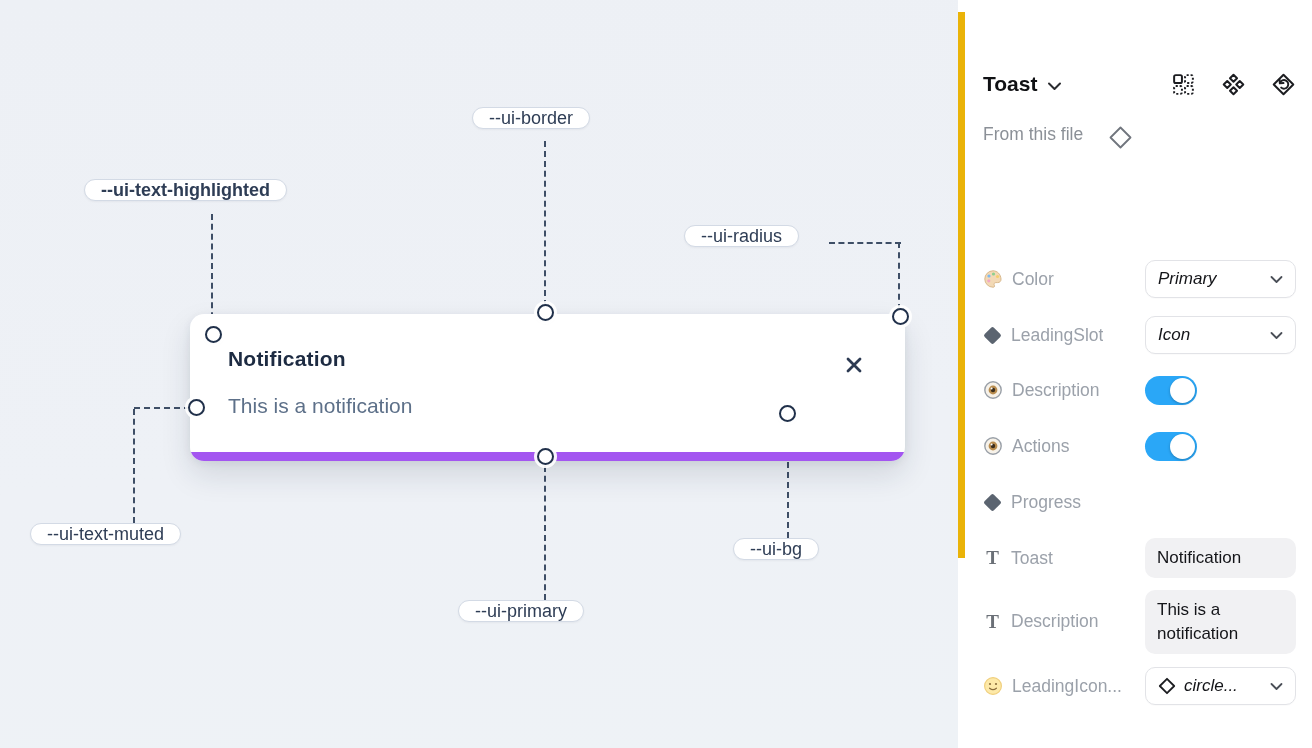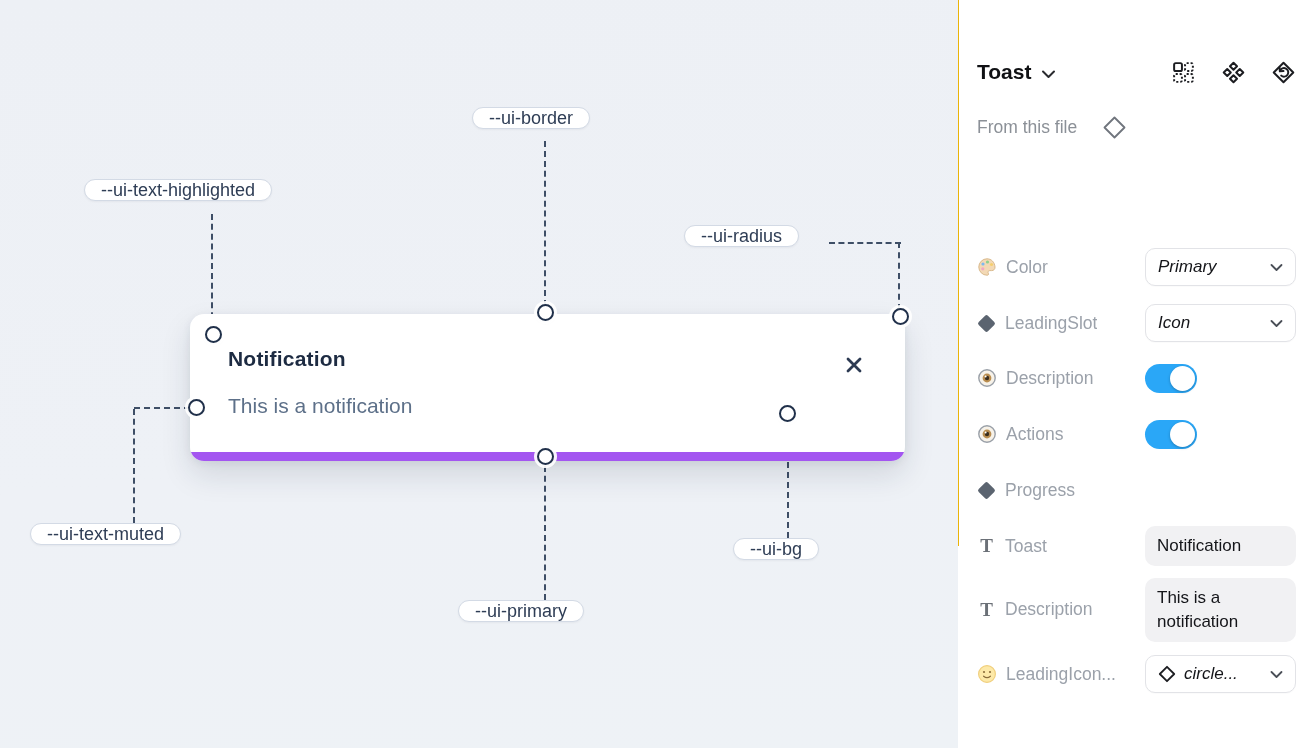--- a/index.html
+++ b/index.html
@@ -28,31 +28,31 @@
     box-shadow:0 14px 30px rgba(26,38,59,.13), 0 2px 8px rgba(26,38,59,.07); }
   .toast-title { position:absolute; left:38px; top:33px; font-size:21px; font-weight:700;
     color:#1d2b42; letter-spacing:.2px; }
   .toast-desc { position:absolute; left:38px; top:80px; font-size:21px; color:#5d7089; }
   .toast-close { position:absolute; right:38px; top:38px; width:26px; height:26px;
     display:flex; align-items:center; justify-content:center; cursor:pointer; }
   .toast-bar { position:absolute; left:0; bottom:0; width:100%; height:9px;
     background:var(--primary-bar); }
 
   
-  .panel { position:absolute; left:958px; top:0; width:354px; height:546px;
-    background:#fff; border-left:1px solid #eab308; }
+  .panel { position:absolute; left:958px; top:12px; width:354px; height:546px;
+    background:#fff; border-left:7px solid #eab308; }
   .panel .abs { position:absolute; left:18px; right:16px; }
 
   .panel-header { top:56px; height:32px; display:flex; align-items:center; gap:10px; }
   .panel-title { font-size:21px; font-weight:700; color:#101114; }
   .chev-btn { display:flex; align-items:center; cursor:pointer; padding-top:3px; }
   .header-icons { margin-left:auto; display:flex; gap:25px; align-items:center; }
   .hicon { width:25px; height:25px; cursor:pointer; }
 
-  .source-row { top:112px; height:30px; display:flex; align-items:center; gap:24px; }
+  .source-row { top:112px; height:30px; display:flex; align-items:flex-start; gap:24px; }
   .source-text { font-size:17.5px; color:#8b9097; }
 
   .comp-desc { top:152px; font-size:17.5px; line-height:1.68; color:#17191e; }
 
   .prow { display:flex; align-items:center; }
   .plabel { display:flex; align-items:center; gap:9px; font-size:17.5px; color:#9ba1aa;
     white-space:nowrap; overflow:hidden; }
   .ctrl { margin-left:auto; width:151px; }
 
   .select { height:38px; display:flex; align-items:center; gap:8px; padding:0 12px;
@@ -106,21 +106,21 @@
     <div class="anchor" style="left:537px; top:304px;"></div>
     <div class="anchor" style="left:892px; top:308px;"></div>
     <div class="anchor" style="left:205px; top:326px;"></div>
     <div class="anchor" style="left:188px; top:399px;"></div>
     <div class="anchor" style="left:779px; top:405px;"></div>
     <div class="anchor" style="left:537px; top:448px;"></div>
 
     <div class="pill" style="left:472px; top:107px;">
         <span>--ui-border</span>
       </div>
-    <div class="pill" style="left:84px; top:179px;">
+    <div class="pill" style="left:84px; top:179px;font-weight:bold;">
         <span>--ui-text-highlighted</span>
       </div>
     <div class="pill" style="left:684px; top:225px;">
         <span>--ui-radius</span>
       </div>
     <div class="pill" style="left:458px; top:600px;">
         <span>--ui-primary</span>
       </div>
     <div class="pill" style="left:30px; top:523px;">
         <span>--ui-text-muted</span>

